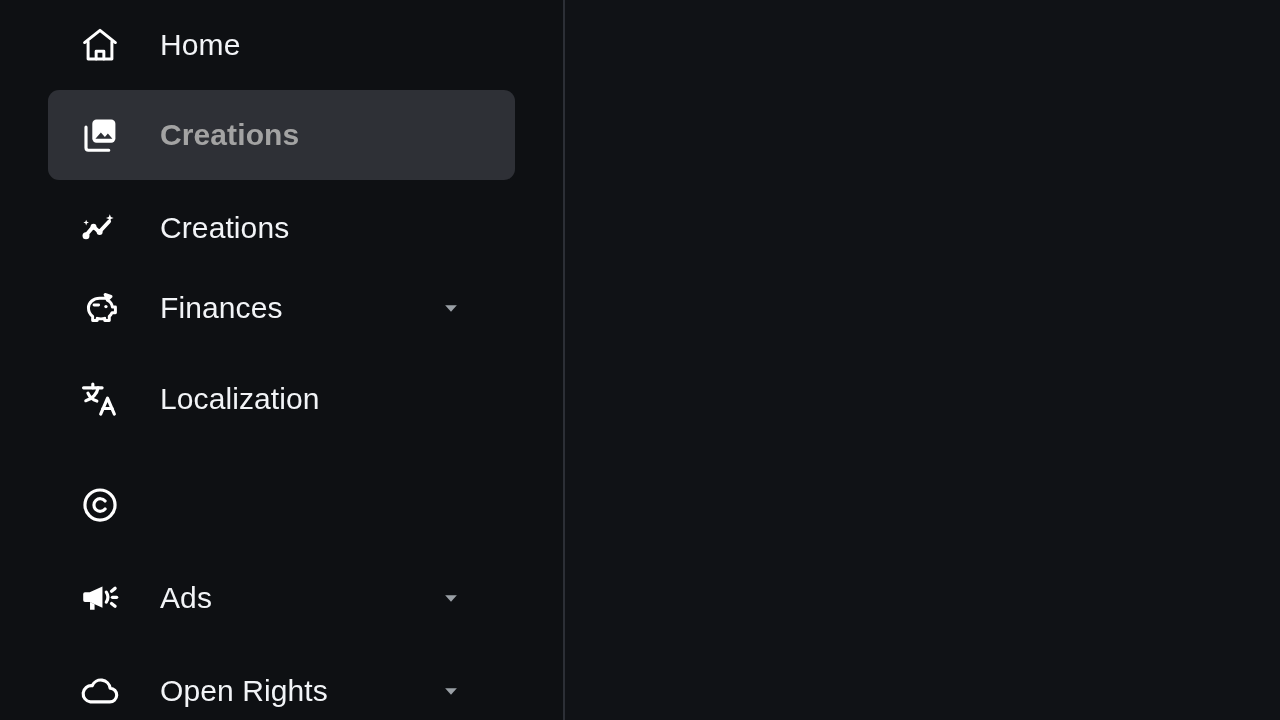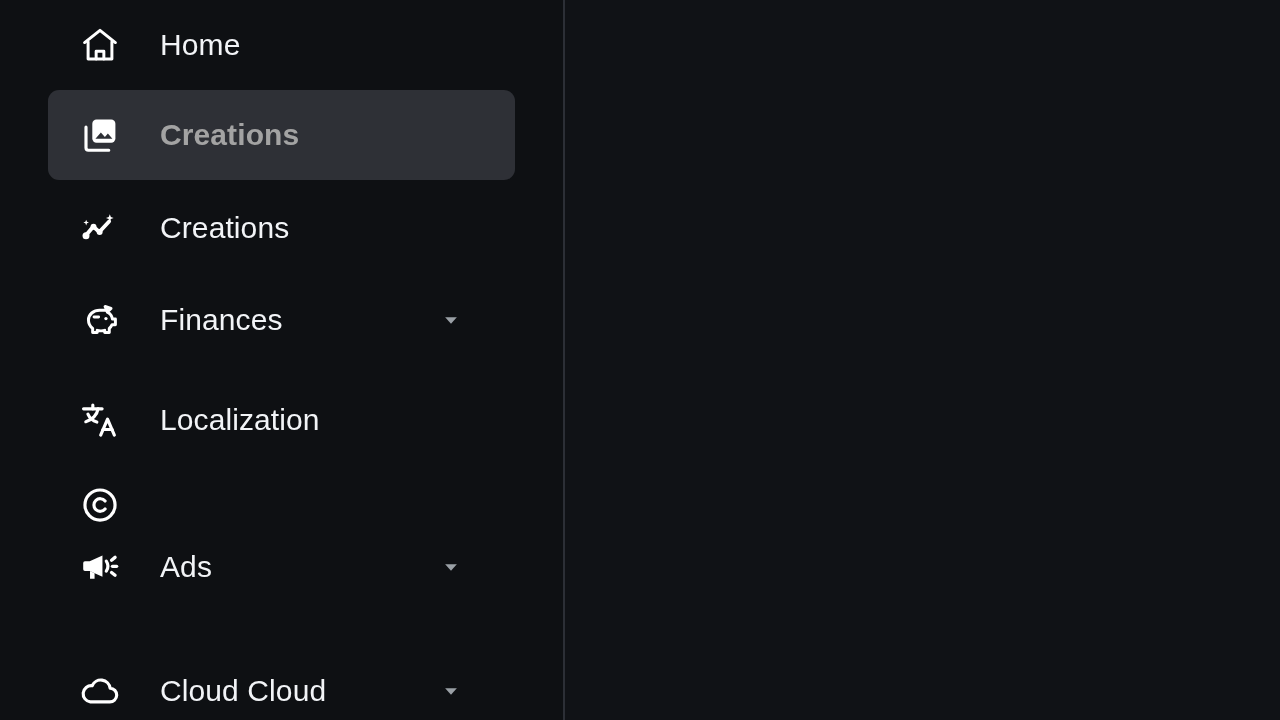--- a/index.html
+++ b/index.html
@@ -110,38 +110,38 @@
             <circle cx="4" cy="16.4" r="2" fill="#ffffff"></circle>
             <circle cx="8.3" cy="11.3" r="1.7" fill="#ffffff"></circle>
             <circle cx="11.8" cy="14.3" r="1.7" fill="#ffffff"></circle>
             <path d="M17.6 4.1l.62 1.58 1.58.62-1.58.62-.62 1.58-.62-1.58-1.58-.62 1.58-.62z" fill="#ffffff"></path>
             <path d="M4.1 7.3l.45 1.15 1.15.45-1.15.45-.45 1.15-.45-1.15L2.5 8.9l1.15-.45z" fill="#ffffff"></path>
           </svg>
         </span>
         <span class="nav-label">Creations</span>
       </div>
 
-      <div class="nav-item" style="top:275px">
+      <div class="nav-item" style="top:263px">
         <span class="nav-icon">
           <svg width="42" height="42" viewBox="0 0 24 24" fill="none" stroke="#ffffff" stroke-width="1.7" stroke-linecap="round" stroke-linejoin="round">
             <path d="M16.2 7.4c1.6.9 2.7 2.4 2.9 4h1.7v3.3h-1.9a5.9 5.9 0 0 1-1.6 2.1v2.3h-2.6v-1.2a7.6 7.6 0 0 1-4.3 0v1.2H7.8v-2.3C6.3 15.6 5.4 13.9 5.4 12c0-3.2 2.9-5.6 6.4-5.6h4.4z"></path>
             <path d="M16.2 7.4 14.9 4.3l3.4 1.1z"></path>
             <circle cx="15.4" cy="11.2" r="0.95" fill="#ffffff" stroke="none"></circle>
             <path d="M8.6 10.3h2.6"></path>
           </svg>
         </span>
         <span class="nav-label">Finances</span>
         <span class="caret">
           <svg width="18" height="18" viewBox="0 0 20 20">
               <path d="M3.5 7h13L10 14.2z" fill="#9aa0a6"></path>
             </svg>
         </span>
       </div>
 
-      <div class="nav-item" style="top:375px">
+      <div class="nav-item" style="top:354px">
         <span class="nav-icon">
           <svg width="42" height="42" viewBox="0 0 24 24" fill="none" stroke="#ffffff" stroke-width="1.8" stroke-linecap="round" stroke-linejoin="round">
             <path d="M2.6 5.6h10.6"></path>
             <path d="M7.9 3.4v2.2"></path>
             <path d="M10.9 5.6c-.5 3.5-3.4 6.4-7 7.4"></path>
             <path d="M5.1 8.7c1 2.3 2.9 3.9 5.1 4.5"></path>
             <path d="M12.4 20.6l3.9-9.1 3.9 9.1"></path>
             <path d="M13.7 17.4h5.2"></path>
           </svg>
         </span>
@@ -150,21 +150,21 @@
 
       <div class="nav-item" style="top:460px">
         <span class="nav-icon">
           <svg width="42" height="42" viewBox="0 0 24 24" fill="none" stroke="#ffffff" stroke-width="1.8" stroke-linecap="round" stroke-linejoin="round">
             <circle cx="12" cy="12" r="8.6"></circle>
             <path d="M14.9 9.7a3.6 3.6 0 1 0 0 4.6"></path>
           </svg>
         </span>
       </div>
 
-      <div class="nav-item" style="top:522px">
+      <div class="nav-item" style="top:553px">
         <span class="nav-icon">
           <svg width="42" height="42" viewBox="0 0 24 24" fill="none">
             <path d="M13.4 5.4v12.2L6.1 14.3H3.4a1 1 0 0 1-1-1V9.7a1 1 0 0 1 1-1h2.7z" fill="#ffffff"></path>
             <path d="M6.3 14.3v4.4h2.6v-3.2z" fill="#ffffff"></path>
             <path d="M15.6 8.6a5.3 5.3 0 0 1 0 5.8" stroke="#ffffff" stroke-width="1.8" stroke-linecap="round"></path>
             <path d="M19.1 11.6h2.4" stroke="#ffffff" stroke-width="1.9" stroke-linecap="round"></path>
             <path d="M18.6 8.1l2-1.6" stroke="#ffffff" stroke-width="1.9" stroke-linecap="round"></path>
             <path d="M18.6 15.1l2 1.6" stroke="#ffffff" stroke-width="1.9" stroke-linecap="round"></path>
           </svg>
         </span>
@@ -175,21 +175,21 @@
             </svg>
         </span>
       </div>
 
       <div class="nav-item" style="top:646px">
         <span class="nav-icon">
           <svg width="42" height="42" viewBox="0 0 24 24" fill="none" stroke="#ffffff" stroke-width="1.8" stroke-linecap="round" stroke-linejoin="round">
             <path d="M6.5 18.2h11a3.9 3.9 0 0 0 .3-7.8 5.4 5.4 0 0 0-10.3-1.4 3.9 3.9 0 0 0-1 9.2z"></path>
           </svg>
         </span>
-        <span class="nav-label">Cloud Cloud</span>
+        <span class="nav-label">Open Rights</span>
         <span class="caret">
           <svg width="18" height="18" viewBox="0 0 20 20">
               <path d="M3.5 7h13L10 14.2z" fill="#9aa0a6"></path>
             </svg>
         </span>
       </div>
 
     </div>
     <div class="sidebar-divider"></div>
   </nav>

